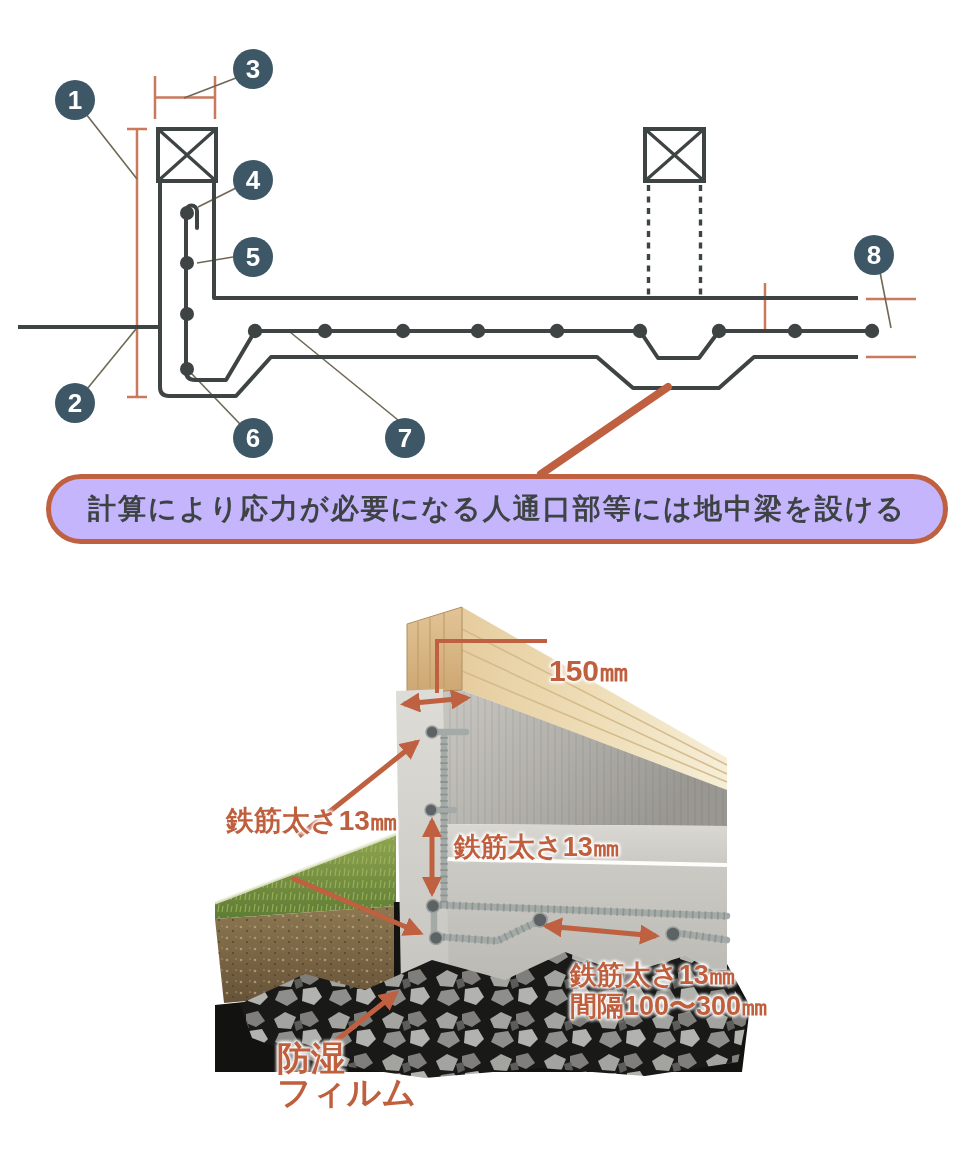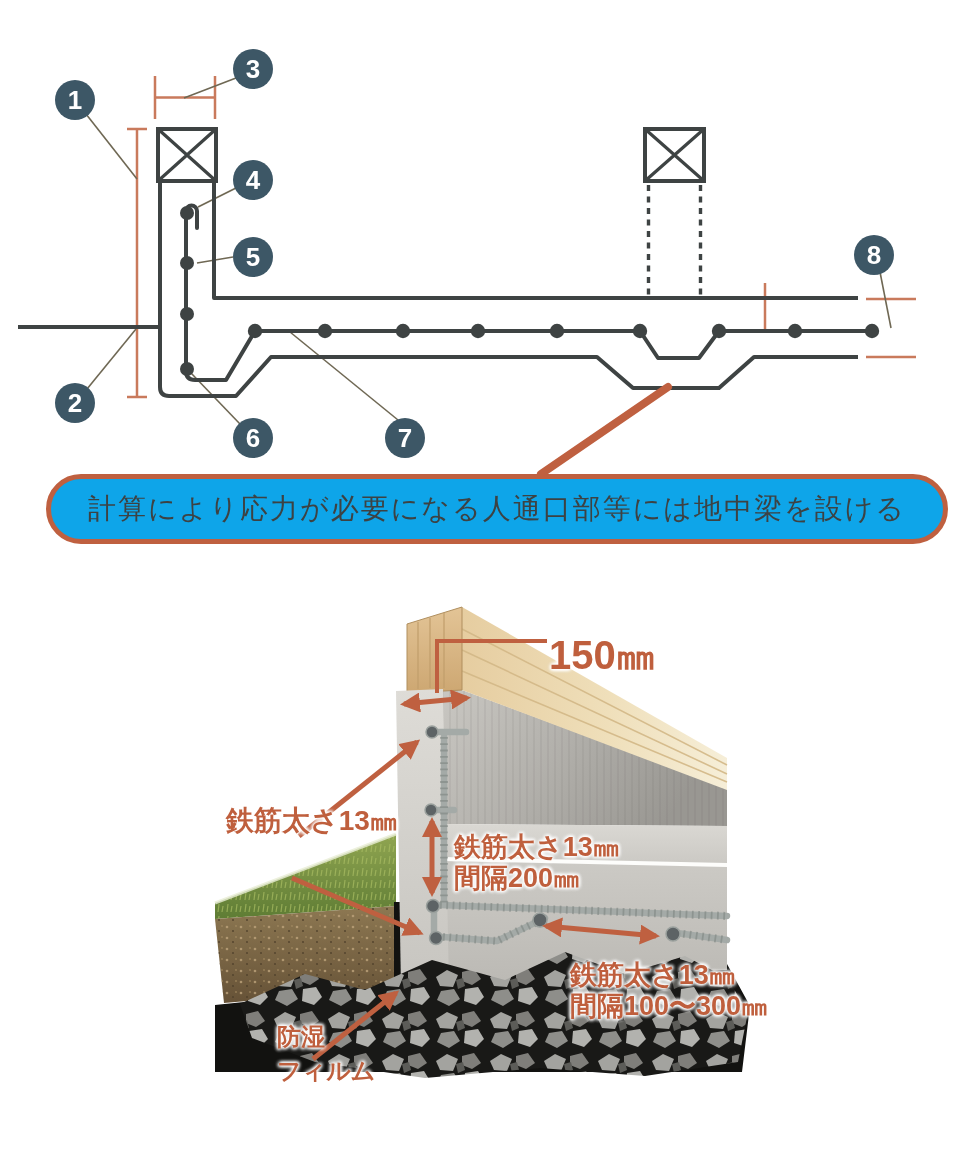--- a/index.html
+++ b/index.html
@@ -5,32 +5,32 @@
   html,body{margin:0;padding:0;background:#ffffff;}
   #canvas{position:relative;width:960px;height:1160px;background:#fff;overflow:hidden;
           font-family:"Liberation Sans","DejaVu Sans",sans-serif;}
   #figure-svg{position:absolute;left:0;top:0;width:960px;height:1160px;}
 
   .badge{position:absolute;width:40px;height:40px;border-radius:50%;
          background:#3d5766;color:#fff;display:flex;align-items:center;justify-content:center;
          font-size:26px;font-weight:600;line-height:1;}
 
   .callout{position:absolute;left:46px;top:474px;width:902px;height:70px;box-sizing:border-box;
-           border:5px solid #bf6040;border-radius:38px;background:#0ea5e9;
+           border:5px solid #bf6040;border-radius:38px;background:#c4b5fd;
            display:flex;align-items:center;justify-content:center;
-           font-size:28px;letter-spacing:2px;color:#3d4243;font-weight:400;white-space:nowrap;}
+           font-size:28px;letter-spacing:2px;color:#3d4243;font-weight:700;white-space:nowrap;}
 
   .plabel{position:absolute;color:#bf5f3d;font-weight:700;white-space:nowrap;
           text-shadow:0 0 4px #fff,0 0 4px #fff,0 0 5px #fff,-1px 1px 3px #fff,1px -1px 3px #fff;}
   .plabel div{margin:0;}
-  #label-width{left:549px;top:628px;font-size:40px;}
+  #label-width{left:549px;top:651px;font-size:30px;}
   #label-main-rebar{left:226px;top:804px;font-size:28px;line-height:34px;}
   #label-wall-spacing{left:454px;top:832px;font-size:27px;line-height:31px;}
   #label-slab-spacing{left:570px;top:960px;font-size:27px;line-height:31px;}
-  #label-film{left:277px;top:1020px;font-size:24px;line-height:34px;}
+  #label-film{left:277px;top:1041px;font-size:34px;line-height:34px;}
 </style>
 </head>
 <body>
 
 <div id="canvas">
 
 <svg id="figure-svg" viewBox="0 0 960 1160">
   <defs>
     <marker id="ah" viewBox="0 0 4 4" markerWidth="4" markerHeight="4" refX="3.2" refY="2" orient="auto">
       <path d="M0,0 L4,2 L0,4 z" fill="#bf6040"></path>
@@ -233,21 +233,20 @@
   </div>
 
   <div class="plabel" id="label-width">
     <span>150㎜</span>
   </div>
   <div class="plabel" id="label-main-rebar">
     <div>鉄筋太さ13㎜</div>
   </div>
   <div class="plabel" id="label-wall-spacing">
     <div>鉄筋太さ13㎜</div>
-    <div>間隔200㎜</div>
   </div>
   <div class="plabel" id="label-slab-spacing">
     <div>鉄筋太さ13㎜</div>
     <div>間隔100〜300㎜</div>
   </div>
   <div class="plabel" id="label-film">
     <div>防湿</div>
     <div>フィルム</div>
   </div>
 

